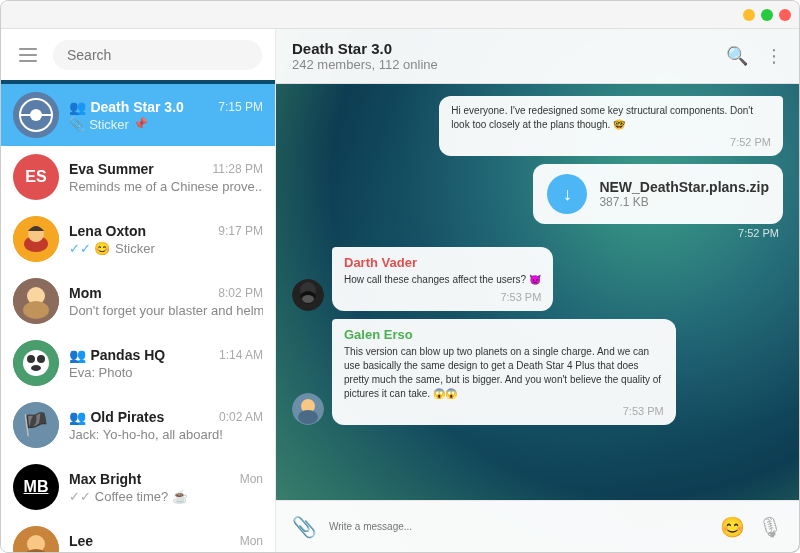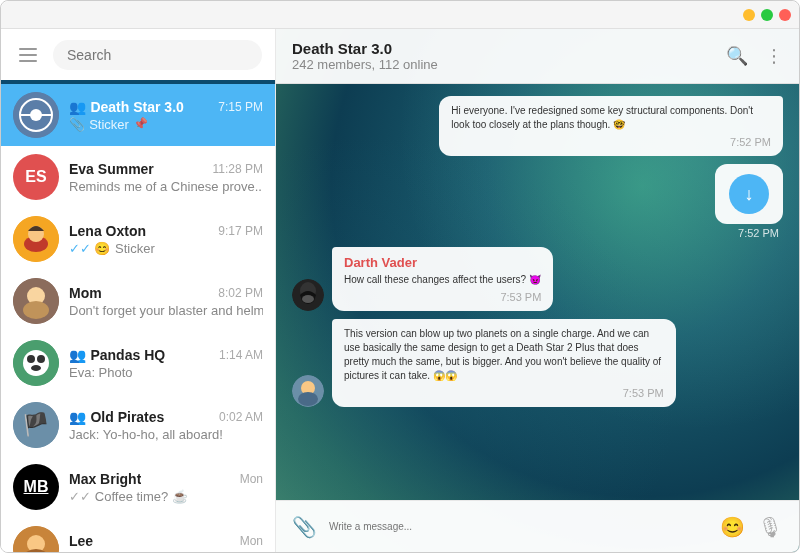--- a/index.html
+++ b/index.html
@@ -305,20 +305,24 @@
         <div class="msg-time-row">
           <span class="msg-time">7:52 PM</span>
         </div>
       </div>
 
       <div style="align-self: flex-end; position: relative; z-index: 1; display: flex; flex-direction: column; align-items: flex-end;">
         <div class="file-bubble">
           <div class="file-download-btn">
             <span>↓</span>
           </div>
+          <div class="file-info">
+            <div class="file-name">NEW_DeathStar.plans.zip</div>
+            <div class="file-size">387.1 KB</div>
+          </div>
         </div>
         <div style="font-size:11px; color:rgba(255,255,255,0.8); margin-top:3px; margin-right:4px;">7:52 PM</div>
       </div>
 
       <div class="incoming-with-avatar">
         <div class="small-avatar">
           <svg width="32" height="32" viewBox="0 0 32 32">
               <circle cx="16" cy="16" r="16" fill="#222"></circle>
               <ellipse cx="16" cy="12" rx="8" ry="9" fill="#333"></ellipse>
               <path d="M8 16 Q16 8 24 16 L22 22 Q16 28 10 22 Z" fill="#111"></path>
@@ -336,21 +340,22 @@
 
       <div class="incoming-with-avatar">
         <div class="small-avatar">
           <svg width="32" height="32" viewBox="0 0 32 32">
               <circle cx="16" cy="16" r="16" fill="#6b8fa8"></circle>
               <circle cx="16" cy="13" r="7" fill="#f9c784"></circle>
               <ellipse cx="16" cy="24" rx="10" ry="7" fill="#4a6a88"></ellipse>
             </svg>
         </div>
         <div class="msg-bubble msg-incoming">
-          <div class="msg-text">This version can blow up two planets on a single charge. And we can use basically the same design to get a Death Star 2 Plus that does pretty much the same, but is bigger. And you won't believe the quality of pictures it can take. 😱😱</div>
+          <div class="msg-sender sender-galen">Galen Erso</div>
+          <div class="msg-text">This version can blow up two planets on a single charge. And we can use basically the same design to get a Death Star 4 Plus that does pretty much the same, but is bigger. And you won't believe the quality of pictures it can take. 😱😱</div>
           <div class="msg-time-row">
             <span class="msg-time">7:53 PM</span>
           </div>
         </div>
       </div>
 
     </div>
 
     <div class="input-area">
       <span class="attach-icon">📎</span>

